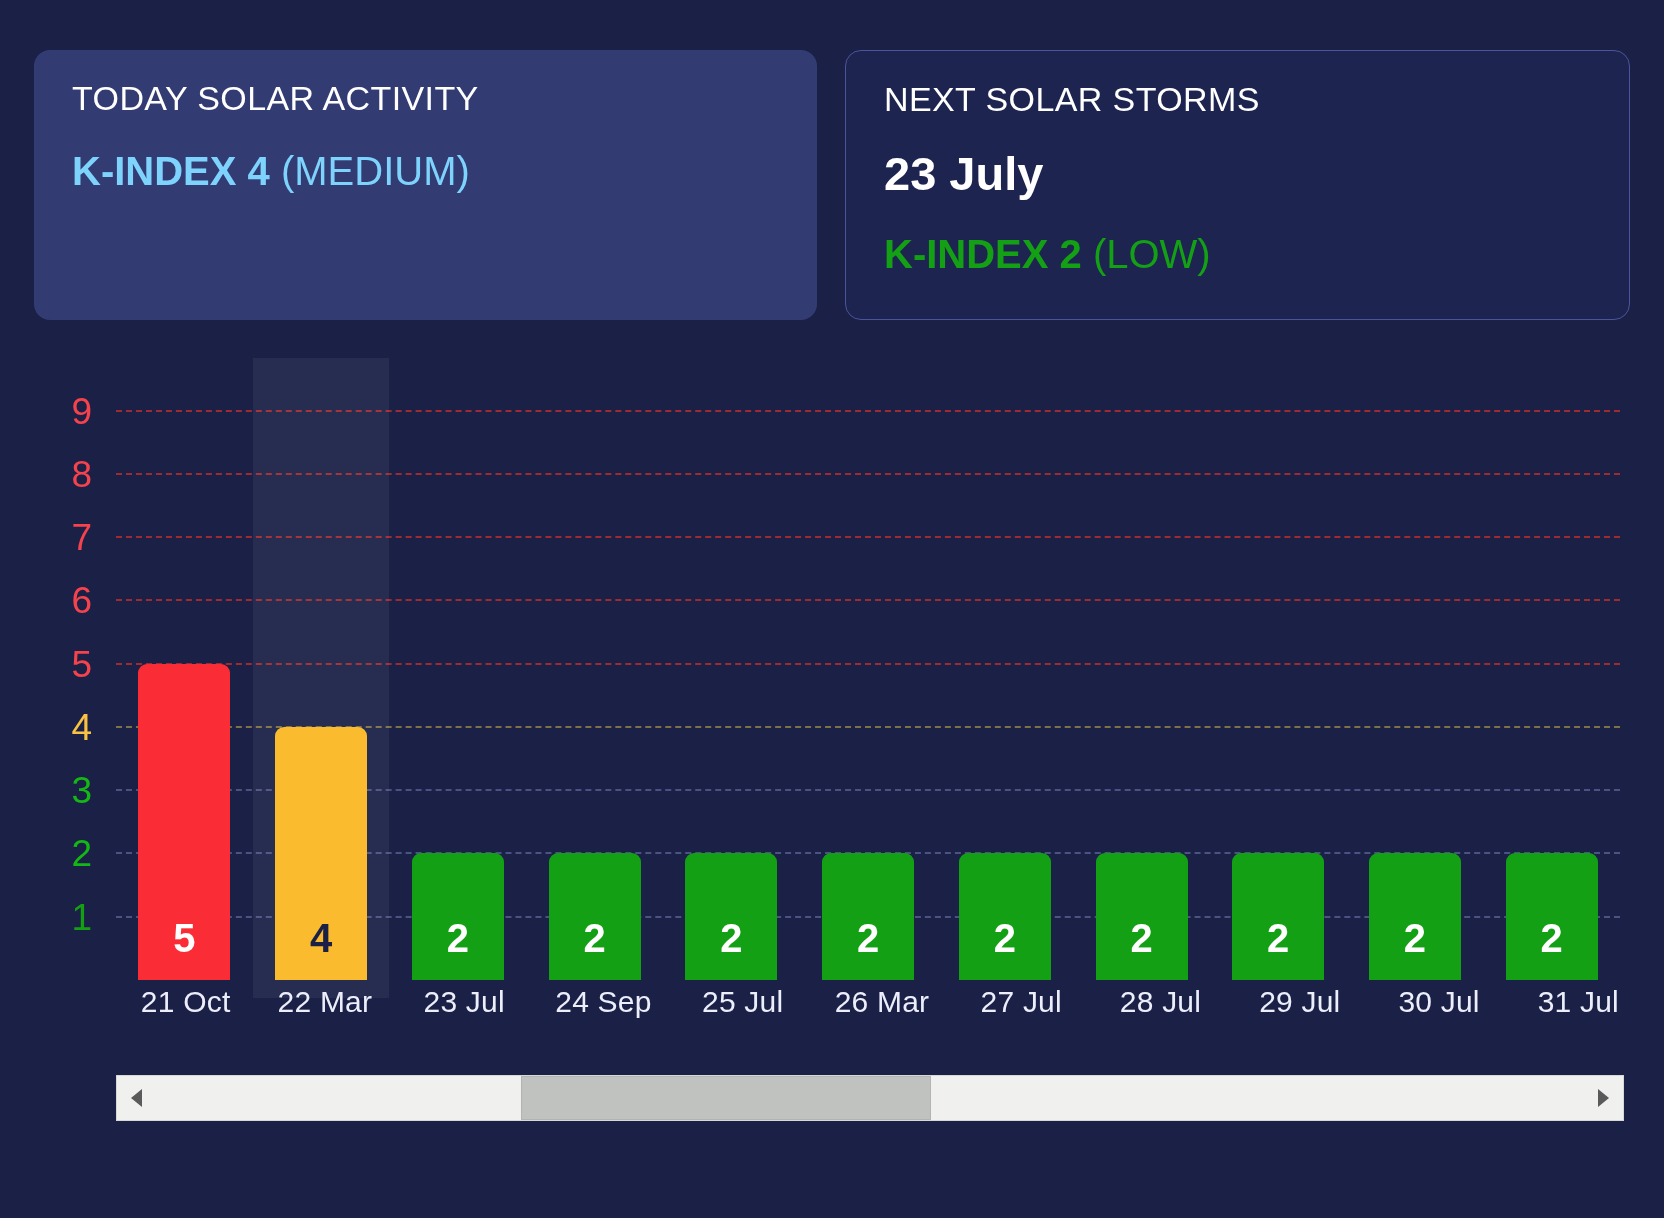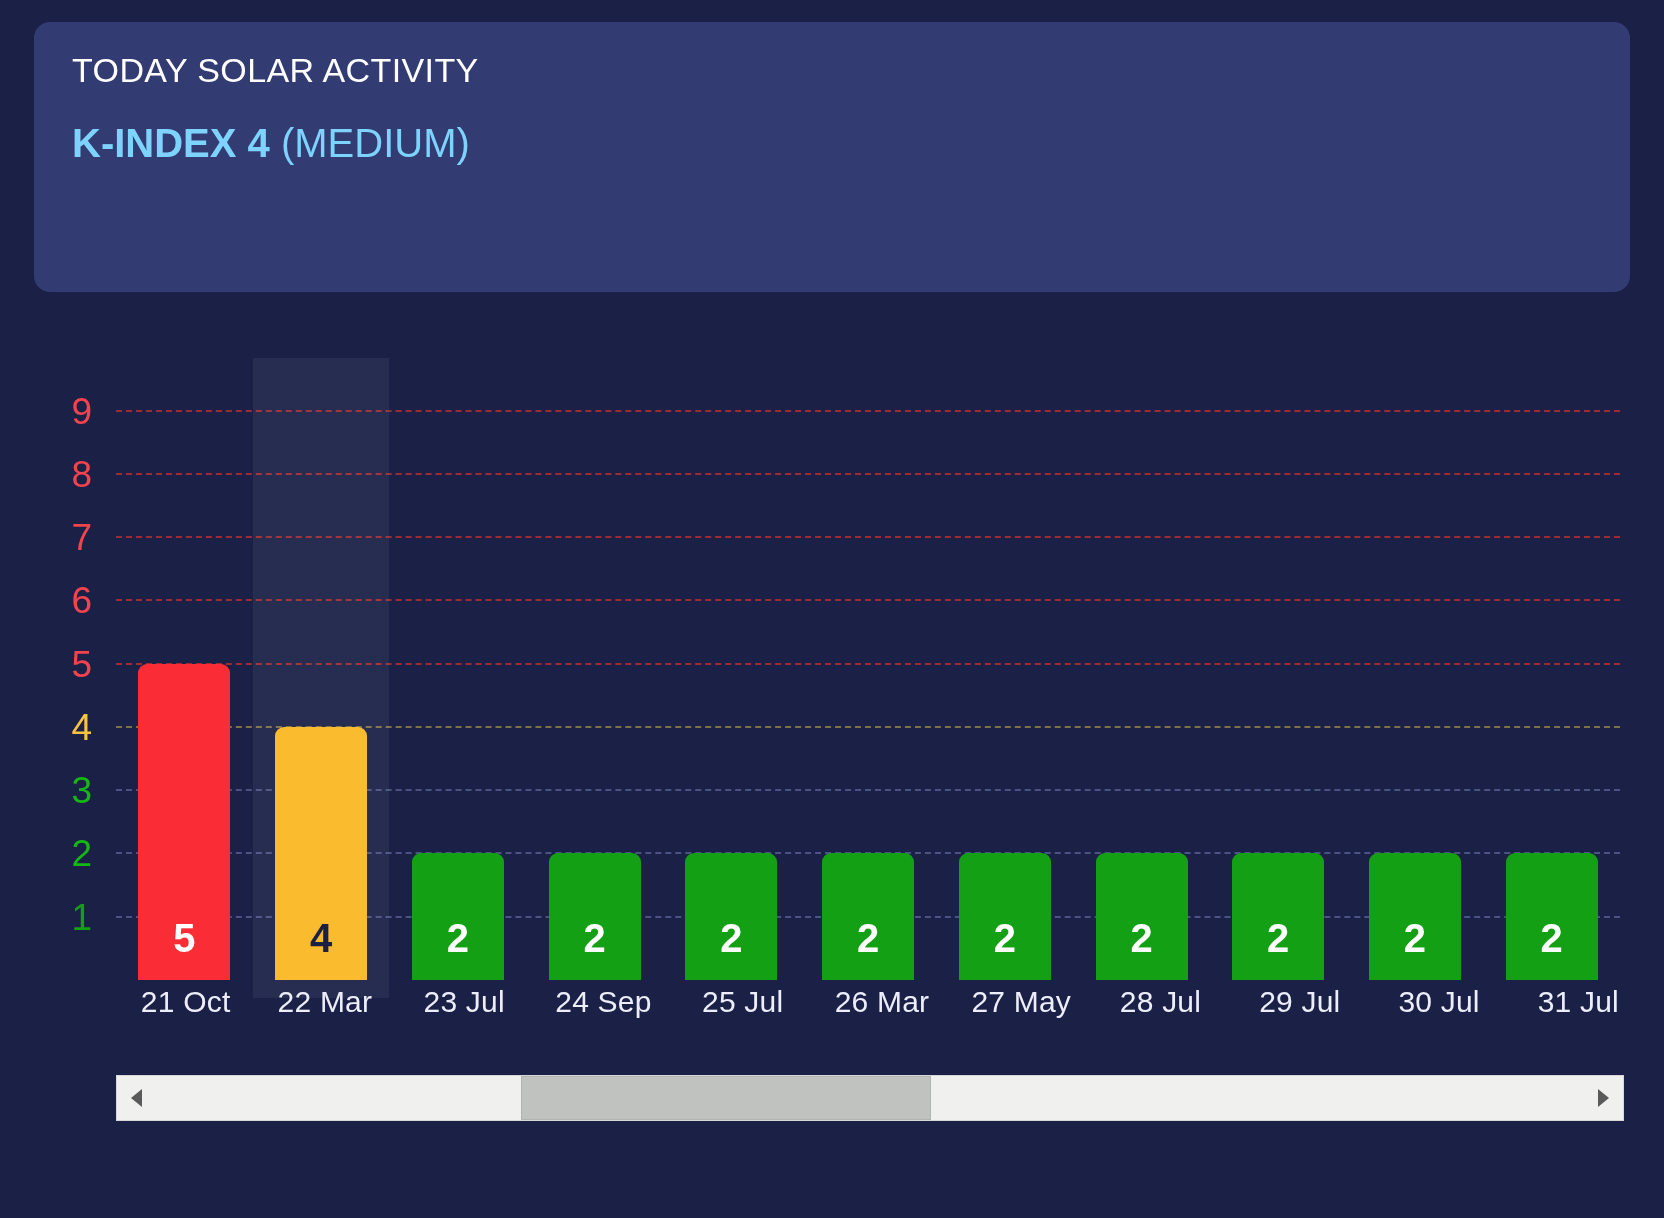--- a/index.html
+++ b/index.html
@@ -26,20 +26,21 @@
     width: 1664px;
     padding: 22px 34px 0 34px;
     display: flex;
     gap: 28px;
   }
   .card {
     flex: 1 1 0;
     border-radius: 16px;
     padding: 30px 38px 34px 38px;
     min-height: 270px;
+    margin-top: 28px;
   }
   .card.today {
     background: #333b73;
   }
   .card.next {
     background: #1e2450;
     border: 1.5px solid #4b549a;
   }
   .card-title {
     font-size: 34px;
@@ -212,20 +213,27 @@
 
   <div class="cards">
 
     <div class="card today">
       <div class="card-title">TODAY SOLAR ACTIVITY</div>
       <div class="card-kindex" style="color: #7dd3fc;">
         <span class="k-strong">K-INDEX 4</span><span class="k-level"> (MEDIUM)</span>
       </div>
     </div>
 
+    <div class="card next">
+      <div class="card-title">NEXT SOLAR STORMS</div>
+      <div class="card-date">23 July</div>
+      <div class="card-kindex" style="color: rgb(20, 160, 20);">
+        <span class="k-strong">K-INDEX 2</span><span class="k-level"> (LOW)</span>
+      </div>
+    </div>
 
   </div>
 
   <div class="chart-wrap">
 
     <div class="plot">
       <div class="y-labels" id="y-labels">
           <div class="y-label" style="top: 50.6122px; color: rgb(244, 67, 76);">9</div>
           <div class="y-label" style="top: 113.878px; color: rgb(244, 67, 76);">8</div>
           <div class="y-label" style="top: 177.143px; color: rgb(244, 67, 76);">7</div>
@@ -309,21 +317,21 @@
       </div>
     </div>
 
     <div class="x-labels" id="x-labels">
         <div class="x-label">21 Oct</div>
         <div class="x-label">22 Mar</div>
         <div class="x-label">23 Jul</div>
         <div class="x-label">24 Sep</div>
         <div class="x-label">25 Jul</div>
         <div class="x-label">26 Mar</div>
-        <div class="x-label">27 May</div>
+        <div class="x-label">27 Jul</div>
         <div class="x-label">28 Jul</div>
         <div class="x-label">29 Jul</div>
         <div class="x-label">30 Jul</div>
         <div class="x-label">31 Jul</div>
       </div>
 
   </div>
 
   <div class="scrollbar">
     <div class="sb-arrow">

